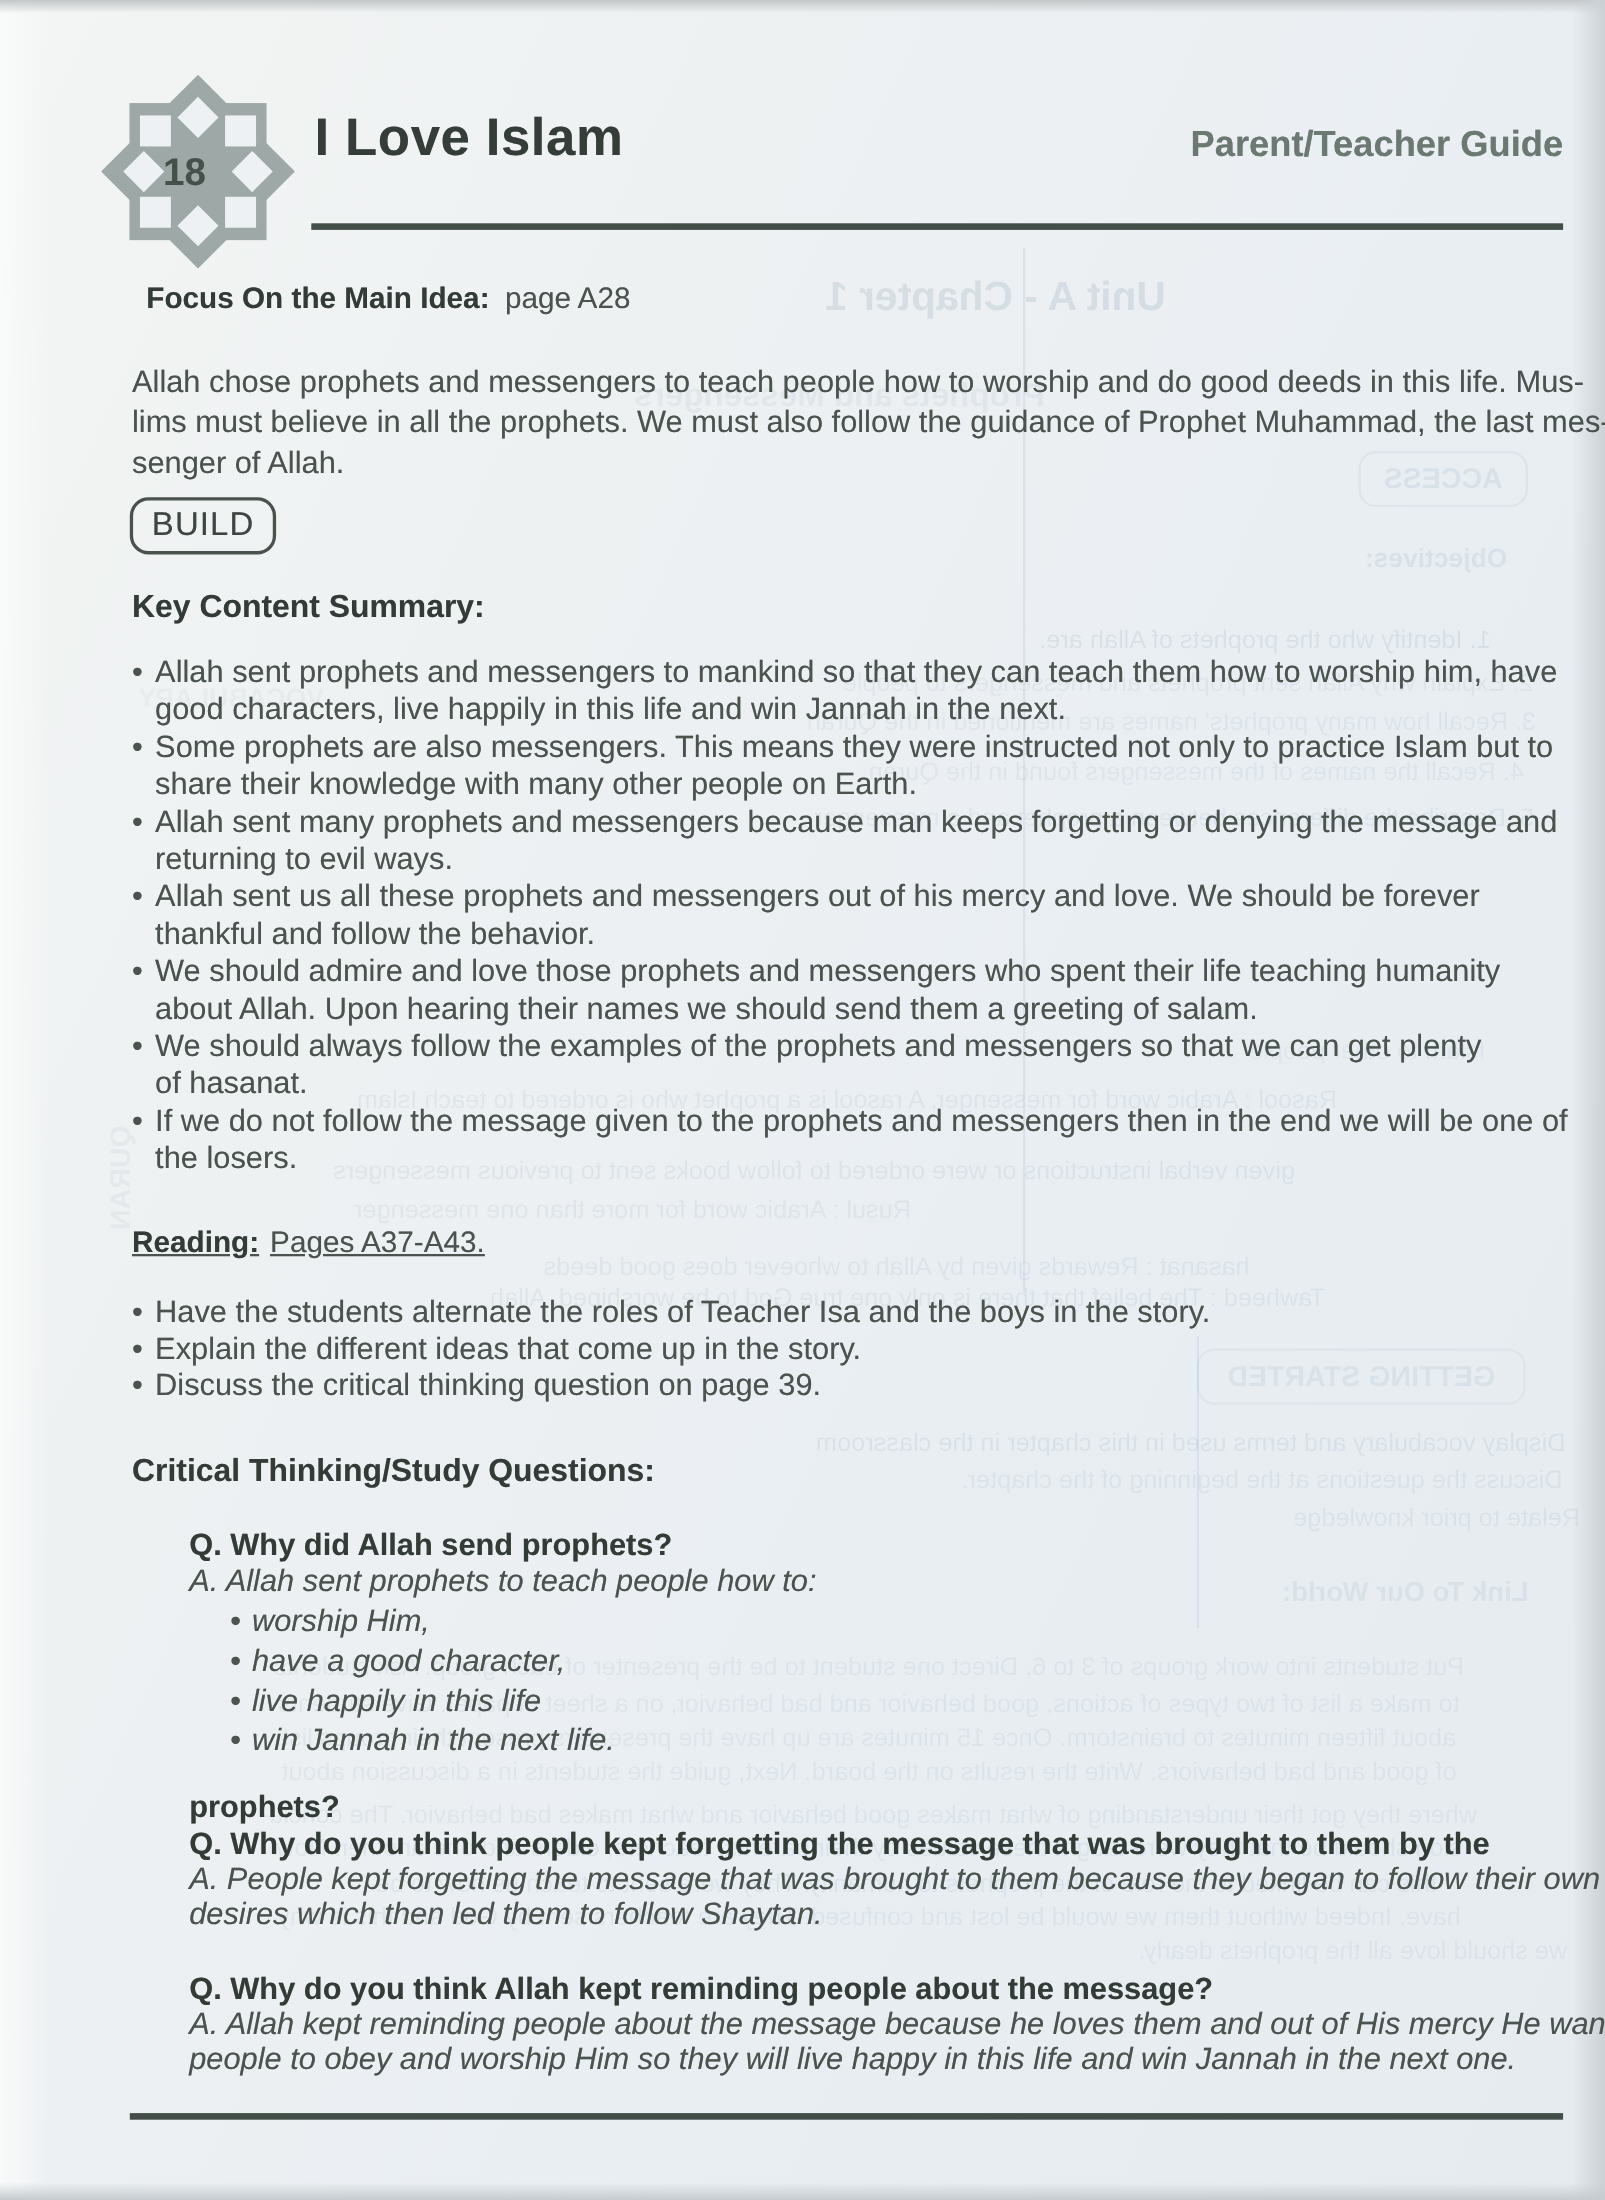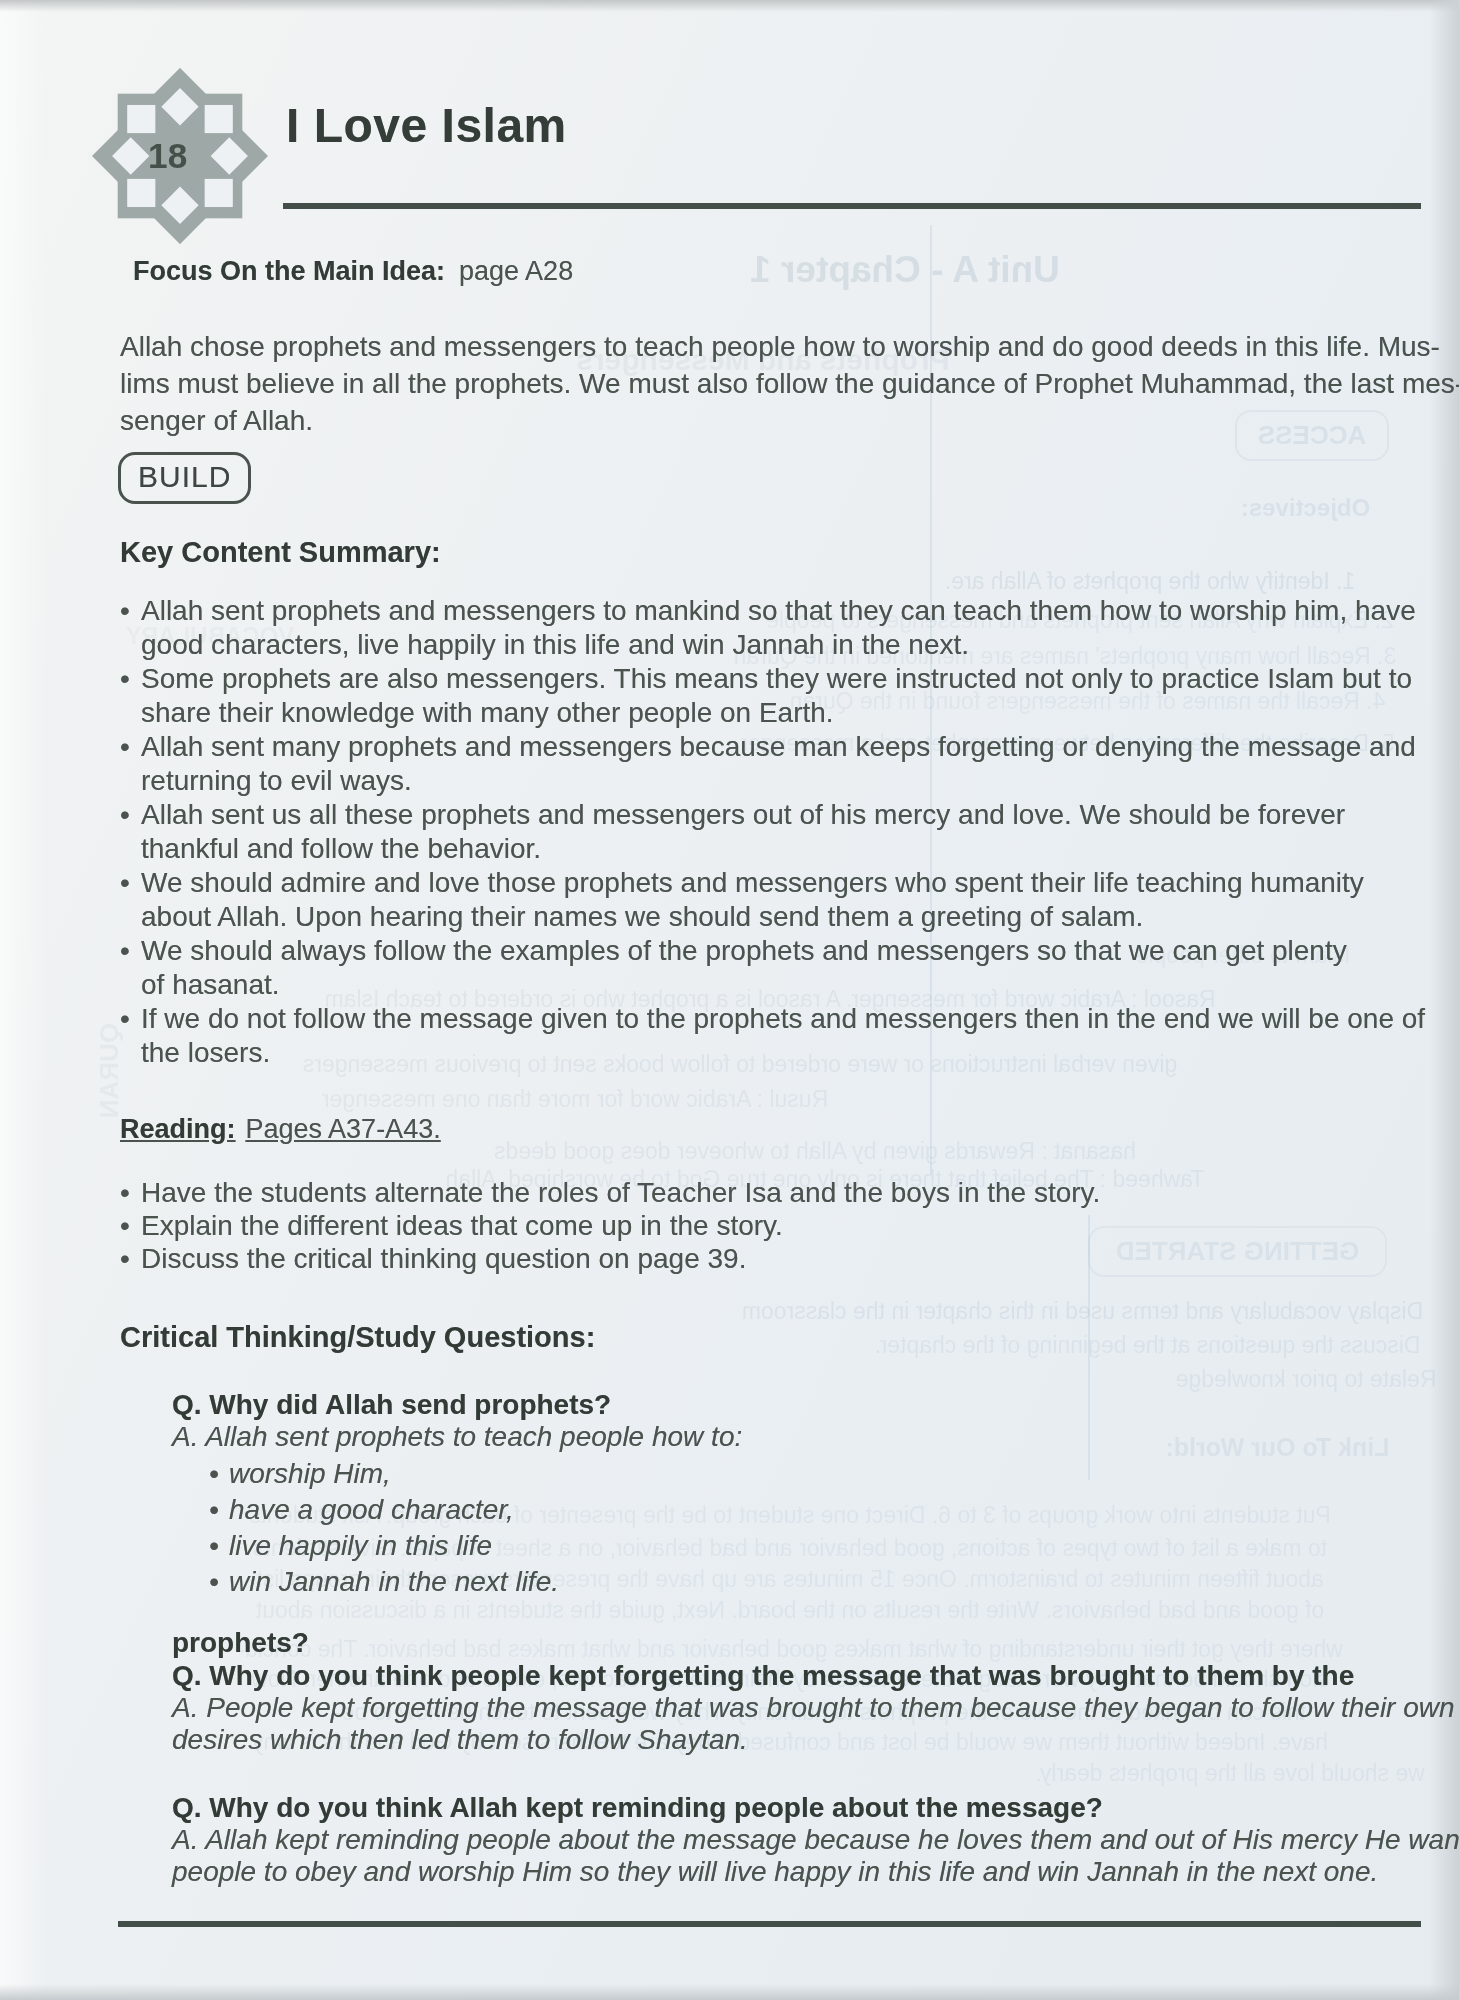--- a/index.html
+++ b/index.html
@@ -134,20 +134,21 @@
         <rect x="64" y="63" width="16" height="16"></rect>
         <rect x="42.5" y="14.5" width="15" height="15" transform="rotate(45 50 22)"></rect>
         <rect x="14.5" y="42.5" width="15" height="15" transform="rotate(45 22 50)"></rect>
         <rect x="70.5" y="42.5" width="15" height="15" transform="rotate(45 78 50)"></rect>
         <rect x="42.5" y="70.5" width="15" height="15" transform="rotate(45 50 78)"></rect>
       </g>
       <text x="43" y="57" text-anchor="middle" font-size="20" font-weight="bold" fill="#46504b">18</text>
     </svg>
   </div>
   <div class="book-title soft">I Love Islam</div>
+  <div class="guide-title soft">Parent/Teacher Guide</div>
   <div class="rule header-rule"></div>
 
   <div class="focus-line soft">
     <b>Focus On the Main Idea:</b><span>page A28</span>
   </div>
 
   <div class="intro soft" id="intro">
       <div>Allah chose prophets and messengers to teach people how to worship and do good deeds in this life. Mus-</div>
       <div>lims must believe in all the prophets. We must also follow the guidance of Prophet Muhammad, the last mes-</div>
       <div>senger of Allah.</div>

